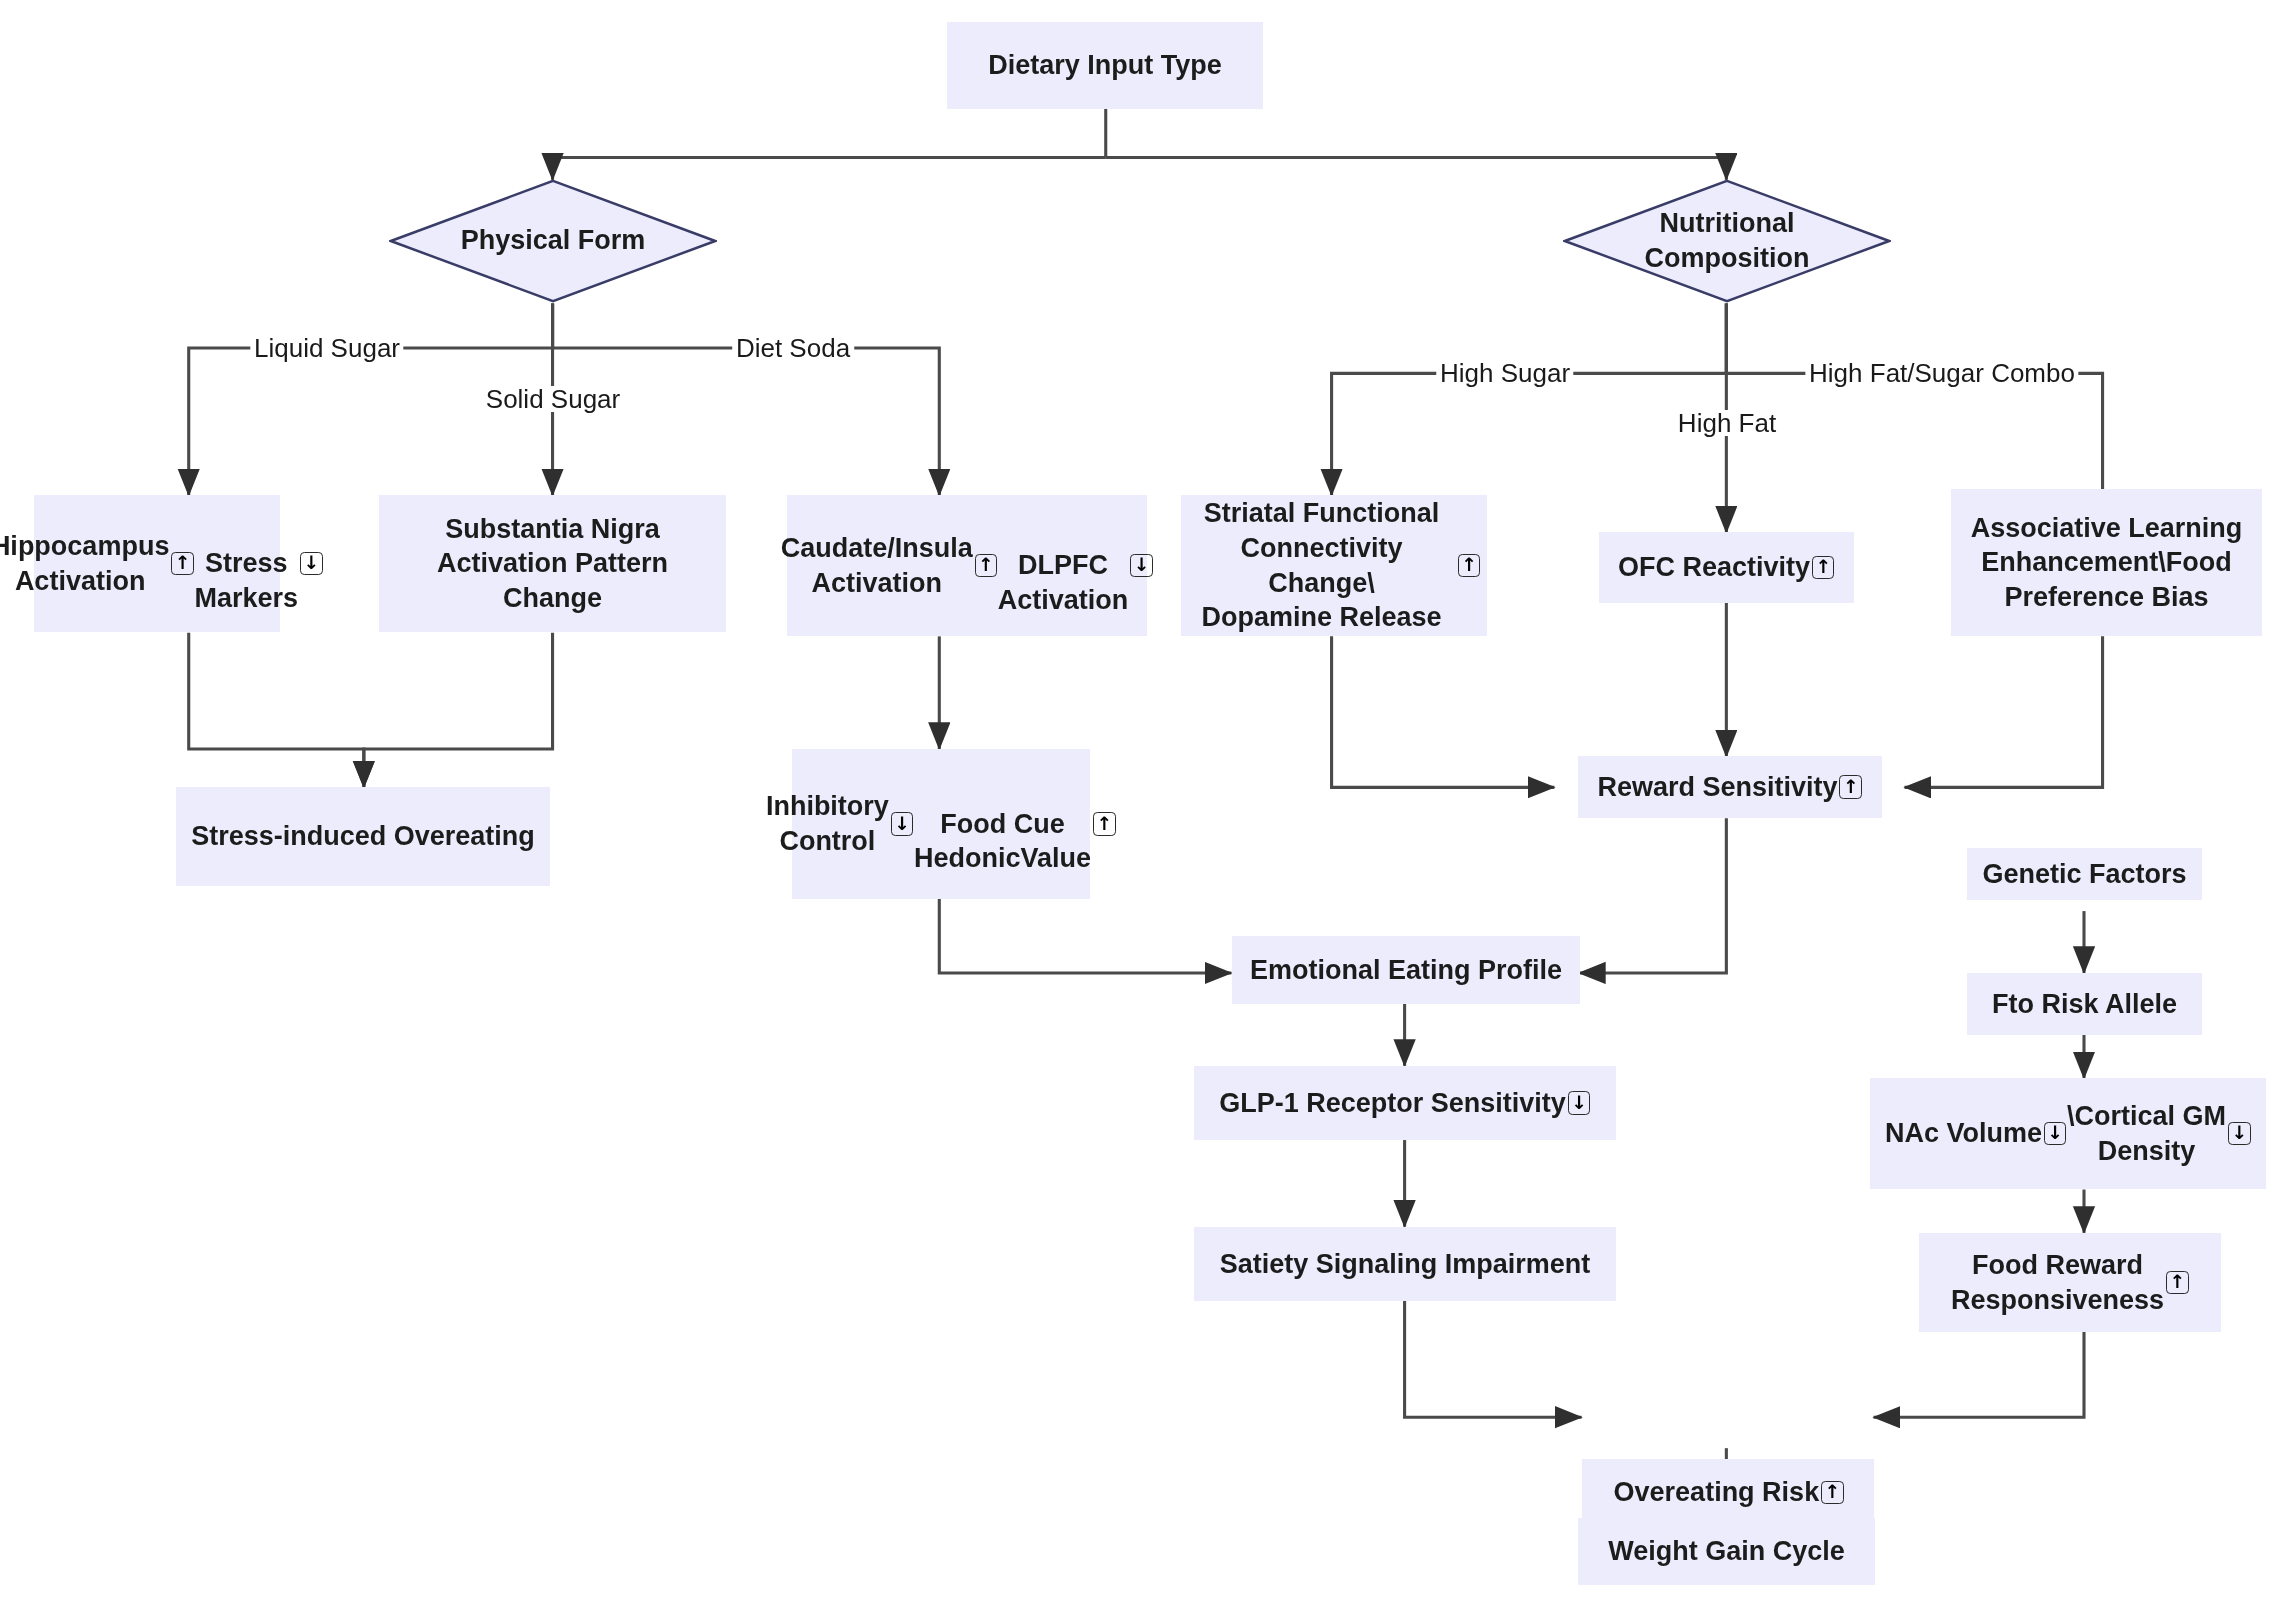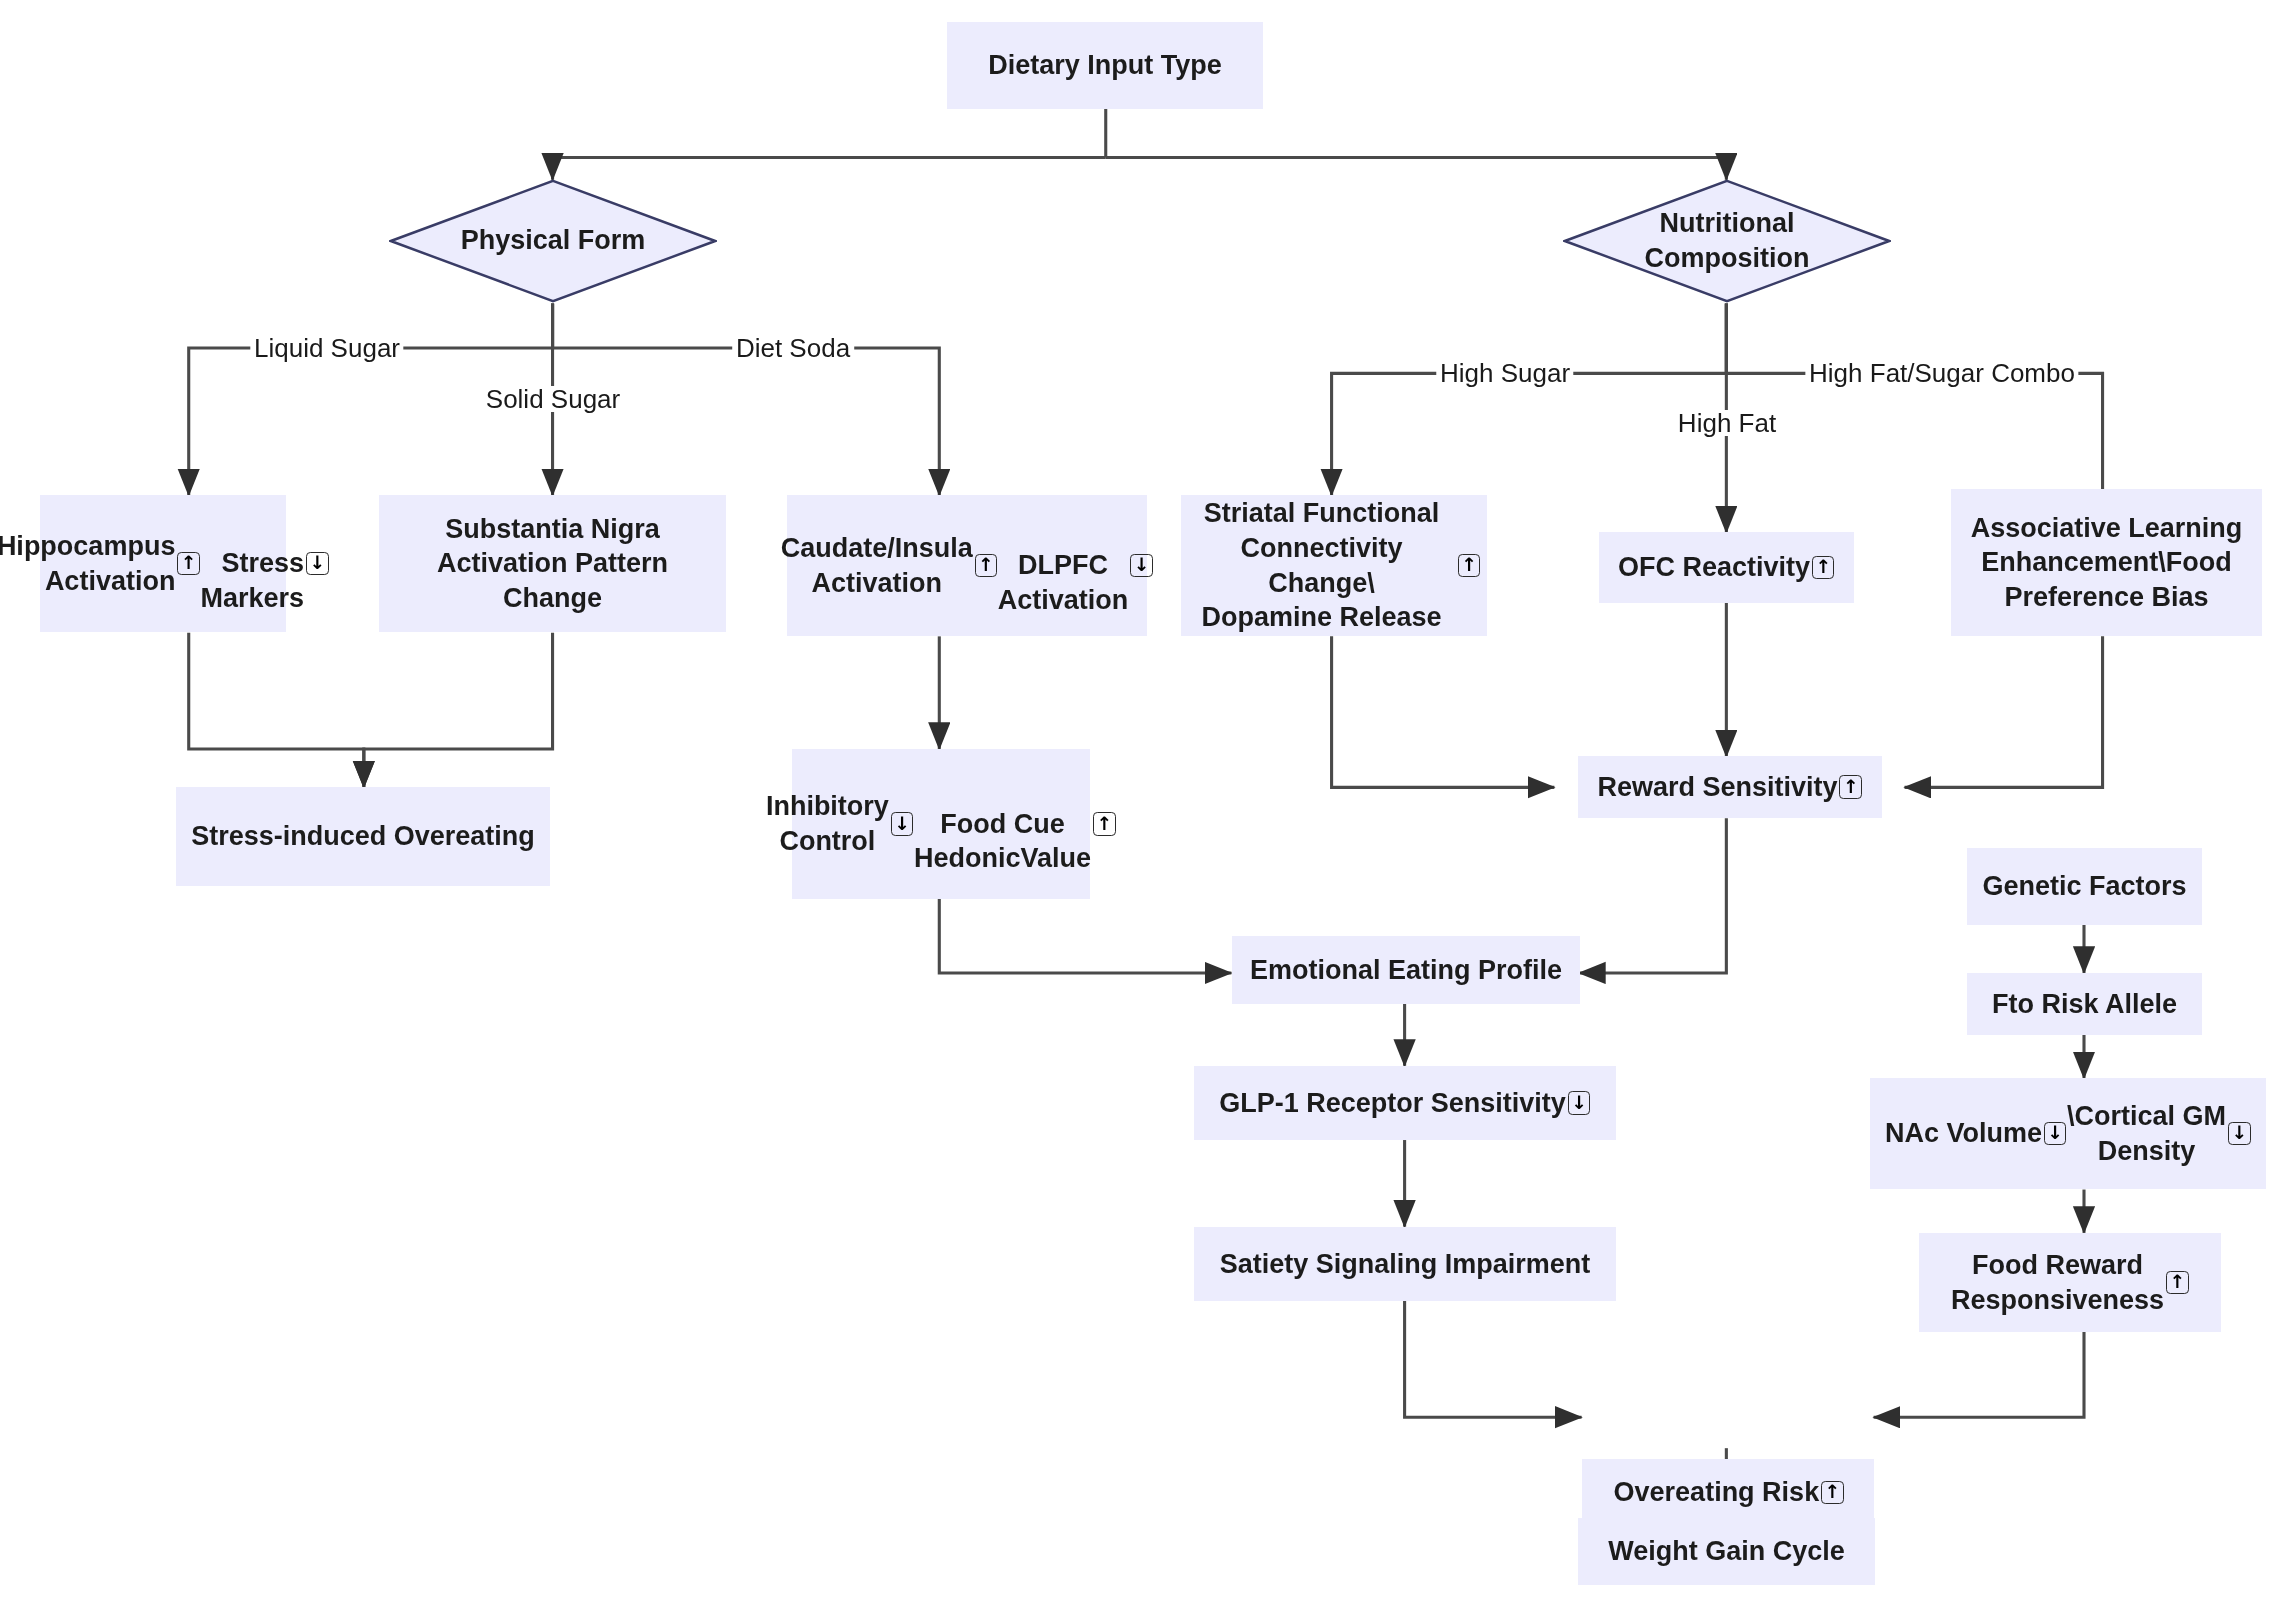--- a/index.html
+++ b/index.html
@@ -156,39 +156,39 @@
     <div class="diamond-label">Physical Form</div>
   </div>
 
   <div class="node diamond" style="left:1563px; top:179px; width:328px; height:124px;">
     <svg class="diamond-shape" viewBox="0 0 530 200" preserveAspectRatio="none">
       <polygon points="265,3 527,100 265,197 3,100" fill="#ececfd" stroke="#393c66" stroke-width="4"></polygon>
     </svg>
     <div class="diamond-label">Nutritional<br>Composition</div>
   </div>
 
-  <div class="node" style="left:40px; top:495px; width:246px; height:137px;text-align:right;">Hippocampus<br>Activation<span class="arrowglyph">↑</span><br>Stress Markers<span class="arrowglyph">↓</span></div>
+  <div class="node" style="left:34px; top:495px; width:246px; height:137px;">Hippocampus<br>Activation<span class="arrowglyph">↑</span><br>Stress Markers<span class="arrowglyph">↓</span></div>
 
   <div class="node" style="left:379px; top:495px; width:347px; height:137px;">Substantia Nigra<br>Activation Pattern<br>Change</div>
 
   <div class="node" style="left:787px; top:495px; width:360px; height:141px;">Caudate/Insula<br>Activation<span class="arrowglyph">↑</span><br>DLPFC Activation<span class="arrowglyph">↓</span></div>
 
   <div class="node" style="left:1181px; top:495px; width:306px; height:141px;">Striatal Functional<br>Connectivity Change\<br>Dopamine Release<span class="arrowglyph">↑</span></div>
 
   <div class="node" style="left:1599px; top:532px; width:255px; height:71px;text-align:right;">OFC Reactivity<span class="arrowglyph">↑</span></div>
 
   <div class="node" style="left:1951px; top:489px; width:311px; height:147px;">Associative Learning<br>Enhancement\Food<br>Preference Bias</div>
 
   <div class="node" style="left:176px; top:787px; width:374px; height:99px;">Stress-induced Overeating</div>
 
   <div class="node" style="left:792px; top:749px; width:298px; height:150px;">Inhibitory Control<span class="arrowglyph">↓</span><br>Food Cue<br>HedonicValue<span class="arrowglyph">↑</span></div>
 
   <div class="node" style="left:1578px; top:756px; width:304px; height:62px;">Reward Sensitivity<span class="arrowglyph">↑</span></div>
 
-  <div class="node" style="left:1967px; top:848px; width:235px; height:77px;">Genetic Factors</div>
+  <div class="node" style="left:1967px; top:848px; width:235px; height:52px;">Genetic Factors</div>
 
   <div class="node" style="left:1232px; top:936px; width:348px; height:68px;">Emotional Eating Profile</div>
 
   <div class="node" style="left:1967px; top:973px; width:235px; height:62px;">Fto Risk Allele</div>
 
   <div class="node" style="left:1194px; top:1066px; width:422px; height:74px;">GLP-1 Receptor Sensitivity<span class="arrowglyph">↓</span></div>
 
   <div class="node" style="left:1870px; top:1078px; width:396px; height:111px;">NAc Volume<span class="arrowglyph">↓</span>\Cortical GM<br>Density<span class="arrowglyph">↓</span></div>
 
   <div class="node" style="left:1194px; top:1227px; width:422px; height:74px;">Satiety Signaling Impairment</div>

